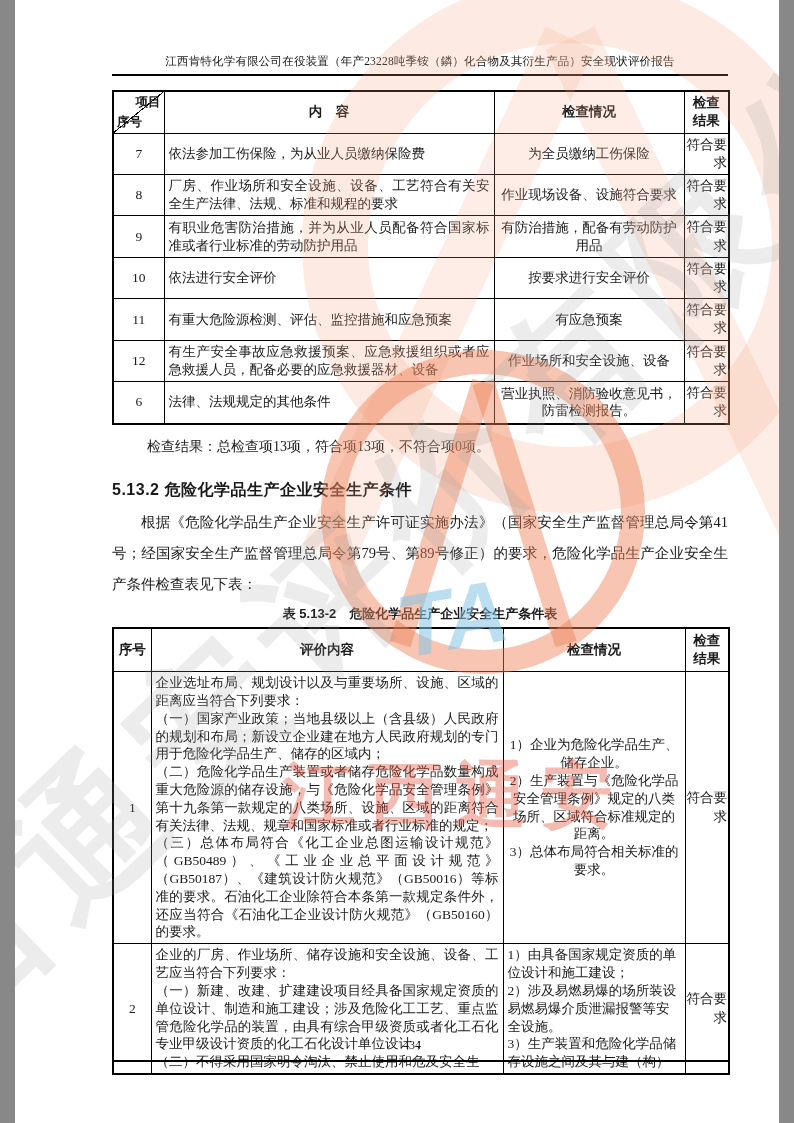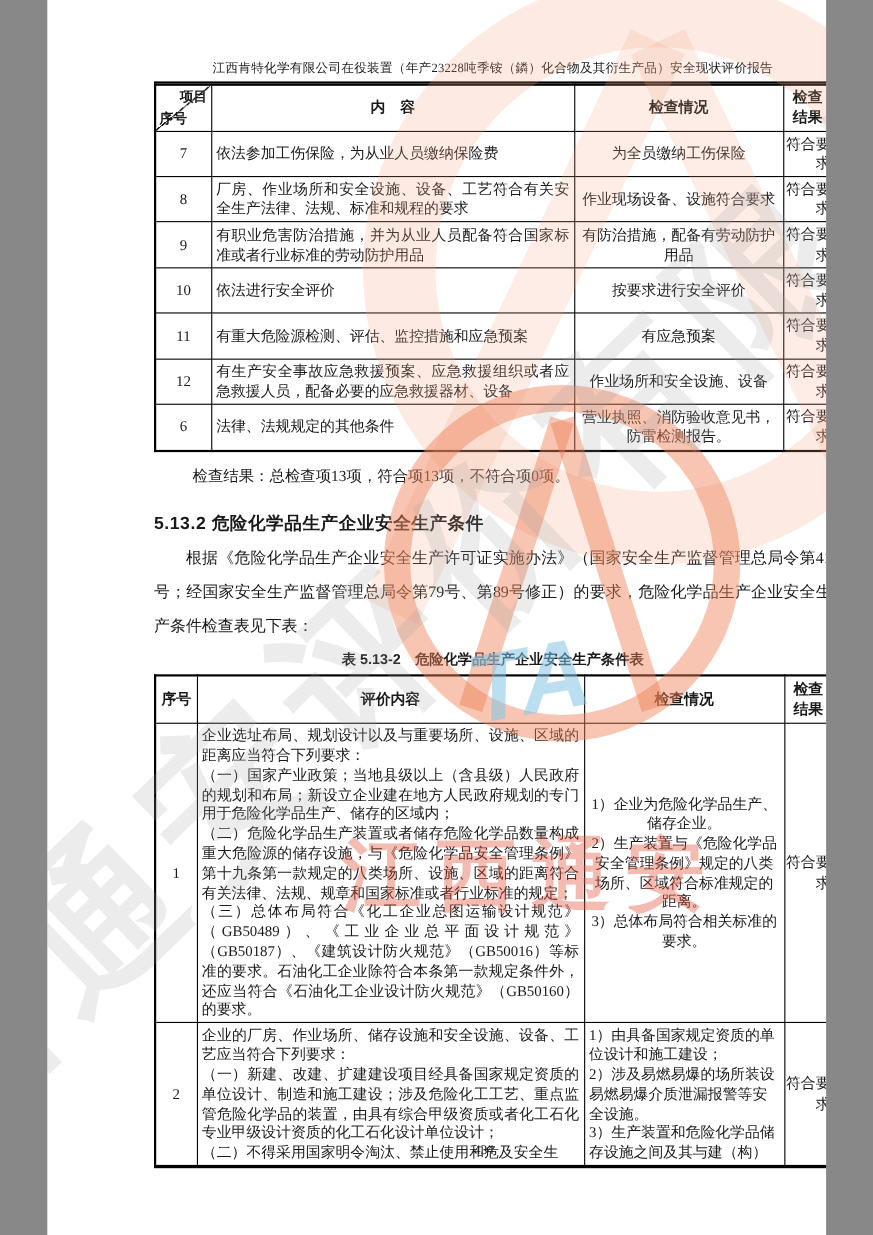--- a/index.html
+++ b/index.html
@@ -1,32 +1,32 @@
 <!DOCTYPE html>
 <html><head>
 <meta charset="utf-8">
 <style>
   html,body { margin:0; padding:0; background:#888; }
   .page {
-    position:relative; width:708px; height:1123px; margin:0 auto;
+    position:relative; width:764px; height:1123px; margin:0 auto;
     background:#ffffff; overflow:hidden;
     font-family:"Liberation Serif","DejaVu Serif",serif;
     color:#1a1a1a;
   }
   .content { position:absolute; left:97px; top:0; width:616px; z-index:2; }
 
   
   .doc-header {
     padding-top:54px; padding-bottom:5px; text-align:center;
     font-size:11.5px; letter-spacing:0.2px;
     border-bottom:2px solid #000;
   }
 
   
-  table { border-collapse:collapse; width:616px; table-layout:fixed; }
+  table { border-collapse:collapse; width:616px; table-layout:fixed; margin-top:14px; }
   table, th, td { border:1px solid #000; }
   table { border-width:2px; }
   th { font-weight:bold; font-size:13.5px; padding:2px; }
   td { font-size:13.5px; line-height:1.32; padding:2px 4px; vertical-align:middle; }
   .c { text-align:center; }
   .j { text-align:justify; }
   .multiline { white-space:pre-line; text-align:justify; }
   .result-cell { text-align:right; padding:2px 1px; line-height:1.35; }
 
   

